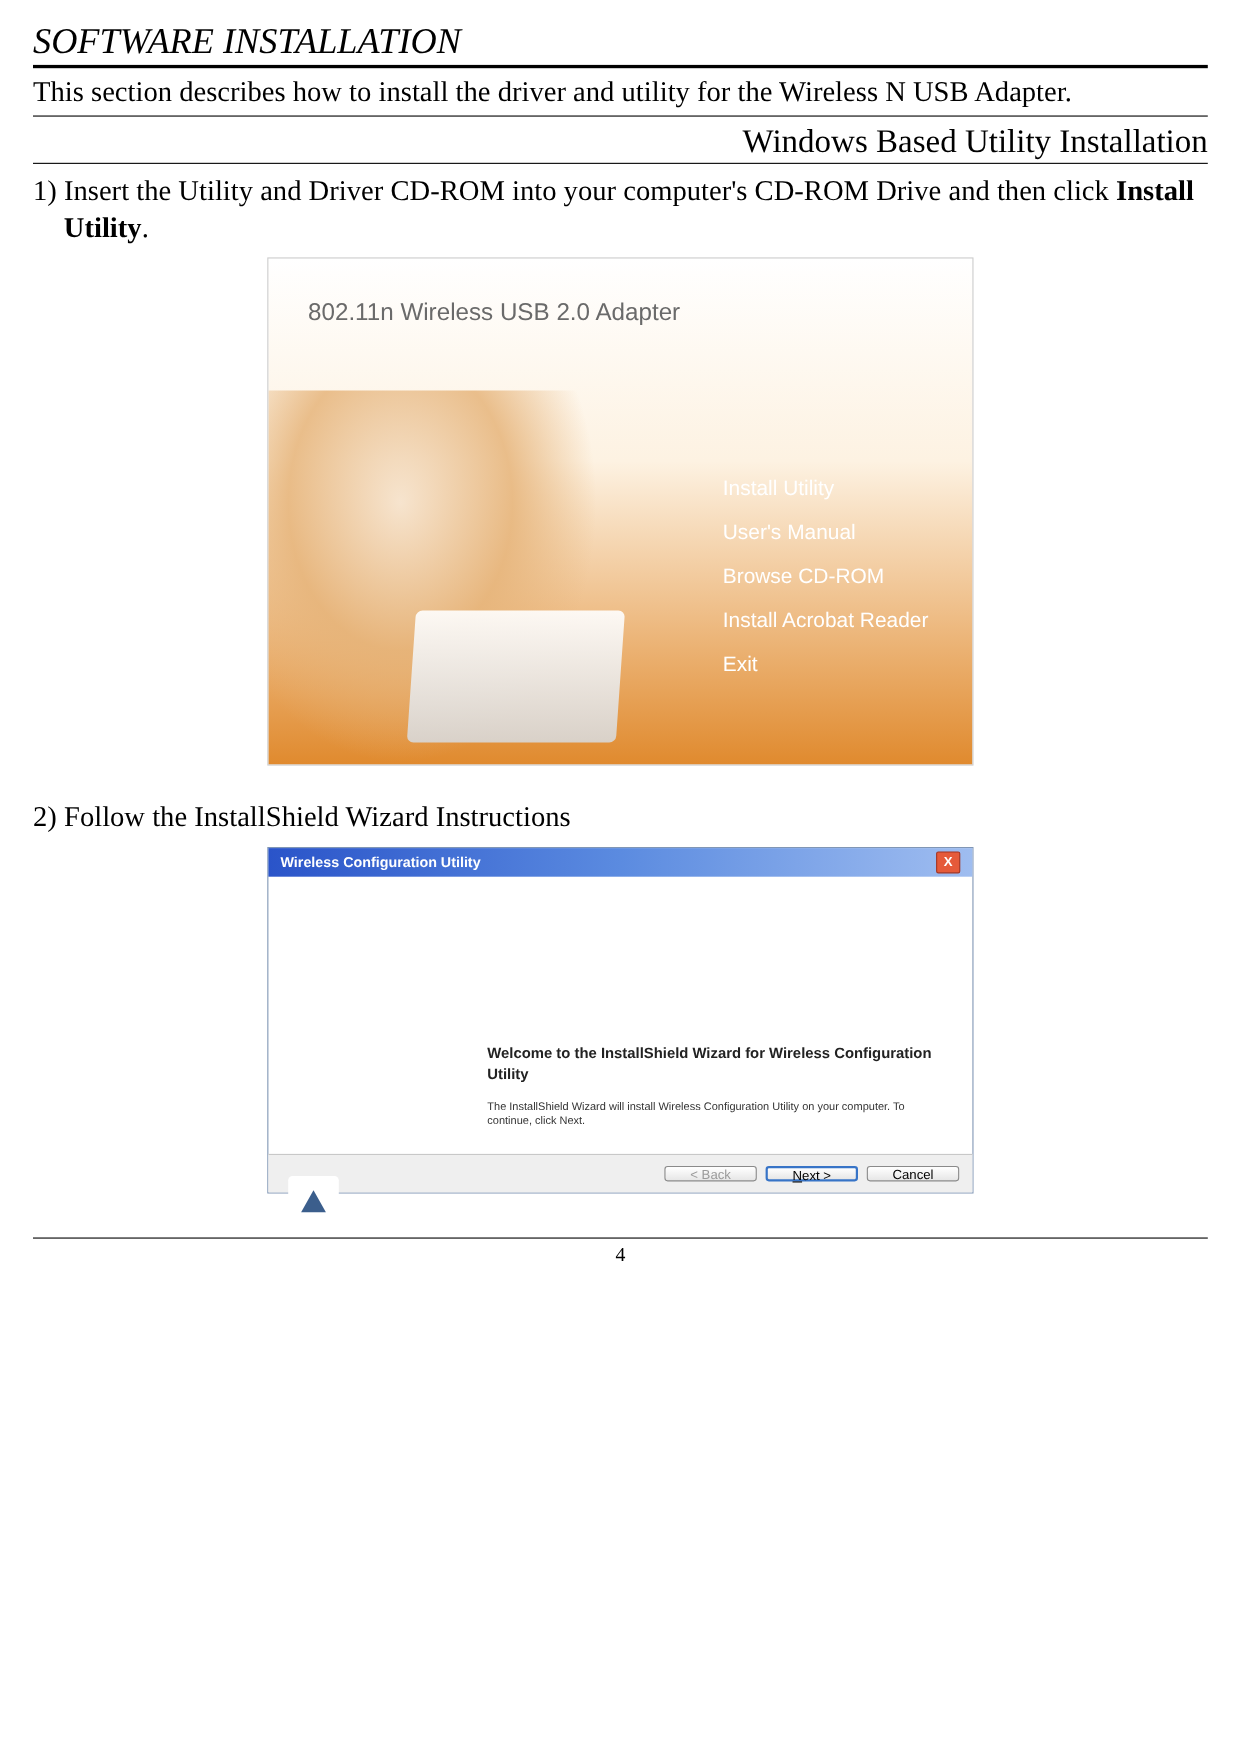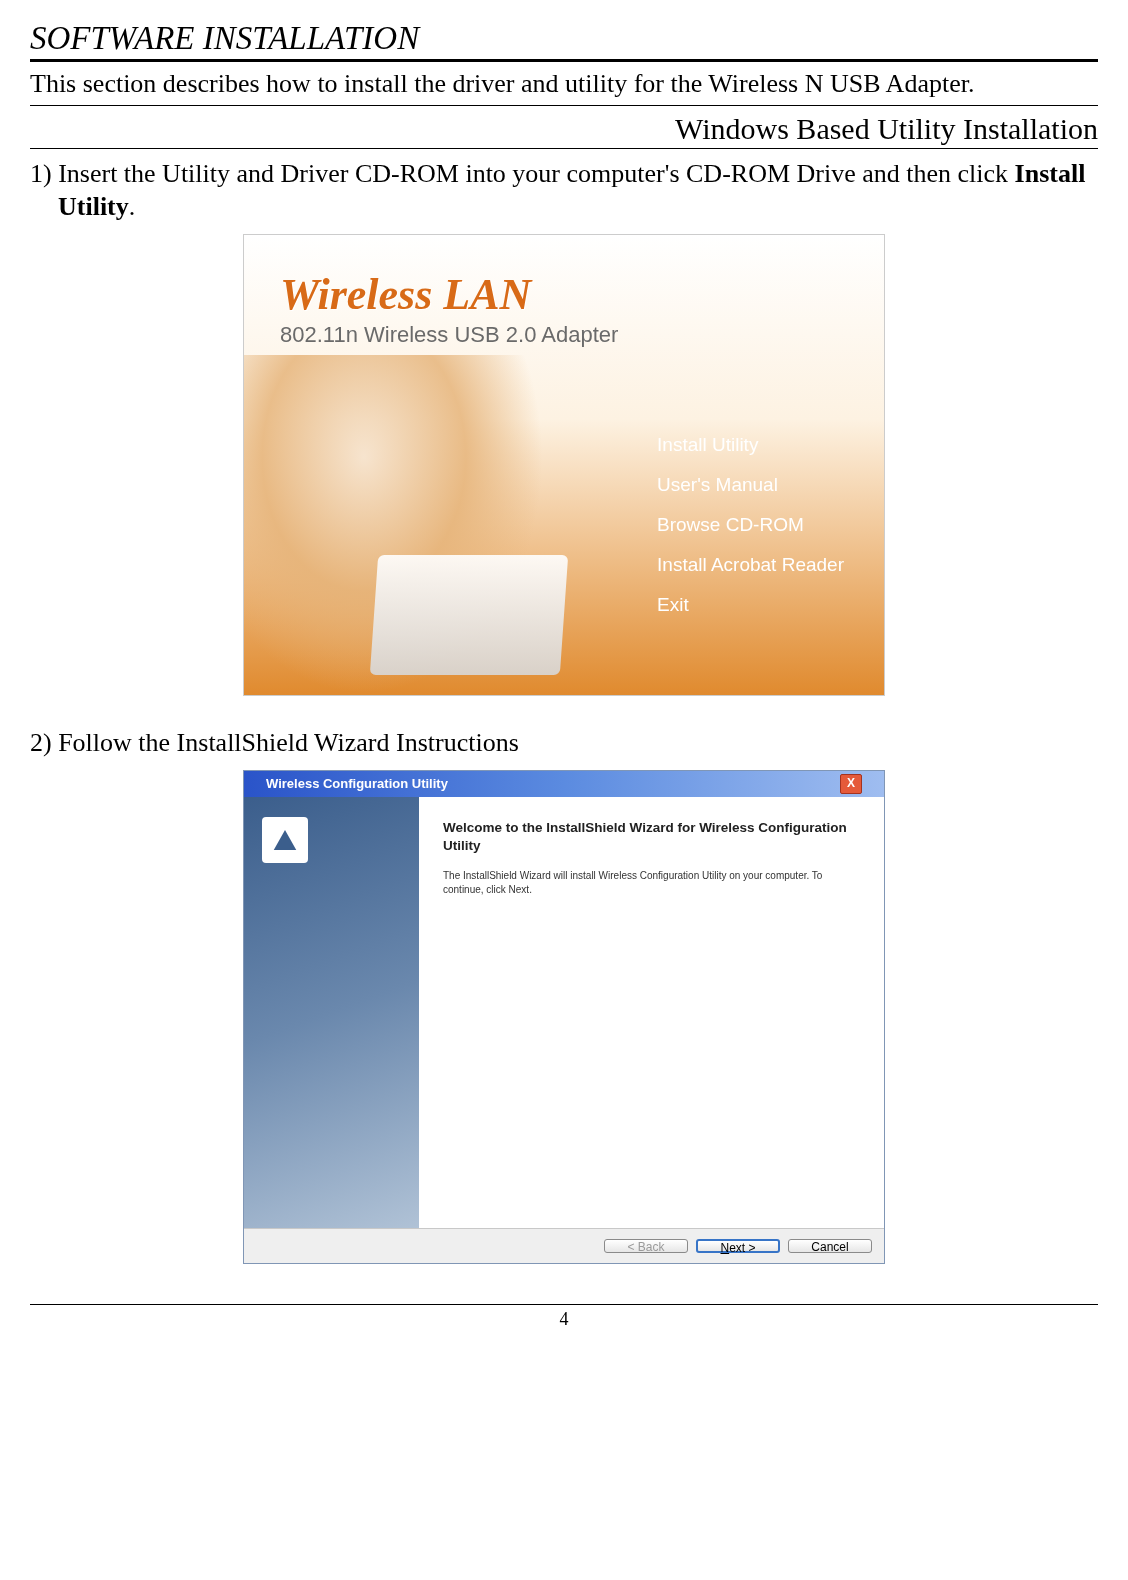--- a/index.html
+++ b/index.html
@@ -112,41 +112,42 @@
     font-size: 13px;
     border: 1px solid #8096b5;
     background: #fff;
   }
   .wiz-titlebar {
     background: linear-gradient(90deg,#2a54c9 0%,#5b8be0 50%,#9fbdf0 100%);
     color: #fff;
     font-weight: bold;
     height: 26px;
     line-height: 26px;
-    padding: 0 22px;
+    padding: 0 11px;
     display: flex;
     justify-content: space-between;
     align-items: center;
   }
   .wiz-close {
     width: 20px;
     height: 18px;
     background: #e55a3a;
     border: 1px solid #a43320;
     color: #fff;
     font-weight: bold;
     text-align: center;
     line-height: 16px;
     font-size: 12px;
     cursor: pointer;
     border-radius: 2px;
   }
   .wiz-body {
     display: flex;
-    height: 431px;
+    height: 252px;
+    align-items: flex-end;
   }
   .wiz-side {
     width: 175px;
     background: linear-gradient(160deg,#3b5e8c 0%,#6a88ad 50%,#b0c2d6 100%);
     position: relative;
   }
   .wiz-side-logo {
     width: 46px;
     height: 46px;
     background: #fff;
@@ -218,21 +219,20 @@
 <div class="intro-text">This section describes how to install the driver and utility for the Wireless N USB Adapter.</div>
 
 <div class="subsection">Windows Based Utility Installation</div>
 
 <div class="step step-indent">
   <span>1) Insert the Utility and Driver CD-ROM into your computer's CD-ROM Drive and then click </span><span class="bold">Install Utility</span><span>.</span>
 </div>
 
 <div class="cd-box">
   <div class="cd-header">
-    <div class="cd-title">Wireless LAN</div>
     <div class="cd-sub">802.11n Wireless USB 2.0 Adapter</div>
   </div>
   <div class="person-placeholder"></div>
   <div class="laptop-placeholder"></div>
   <div class="cd-menu">
     <div>Install Utility</div>
     <div>User's Manual</div>
     <div>Browse CD-ROM</div>
     <div>Install Acrobat Reader</div>
     <div>Exit</div>

